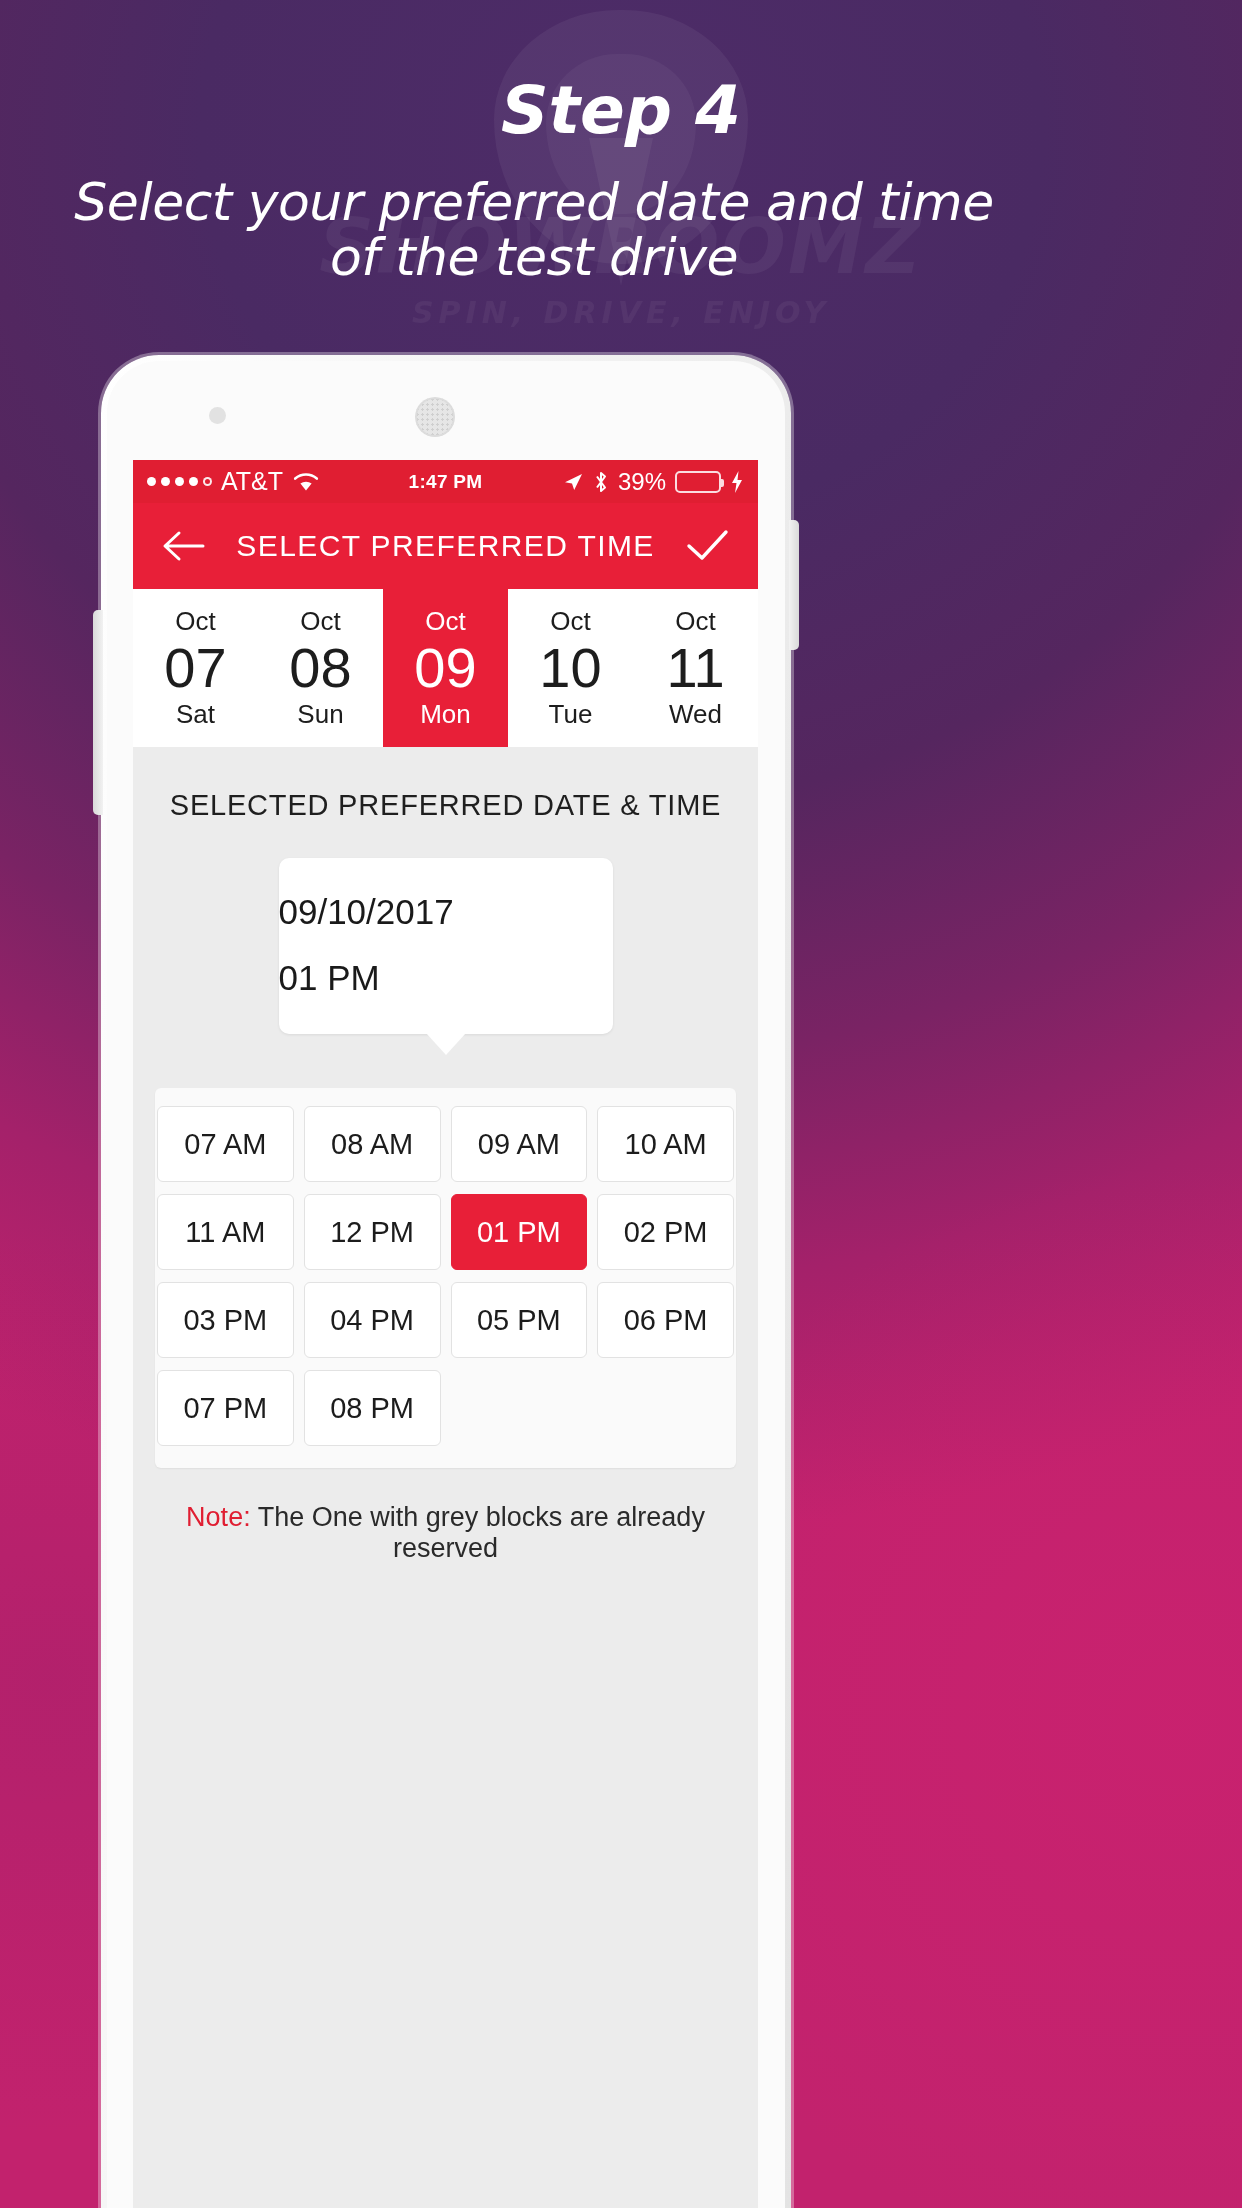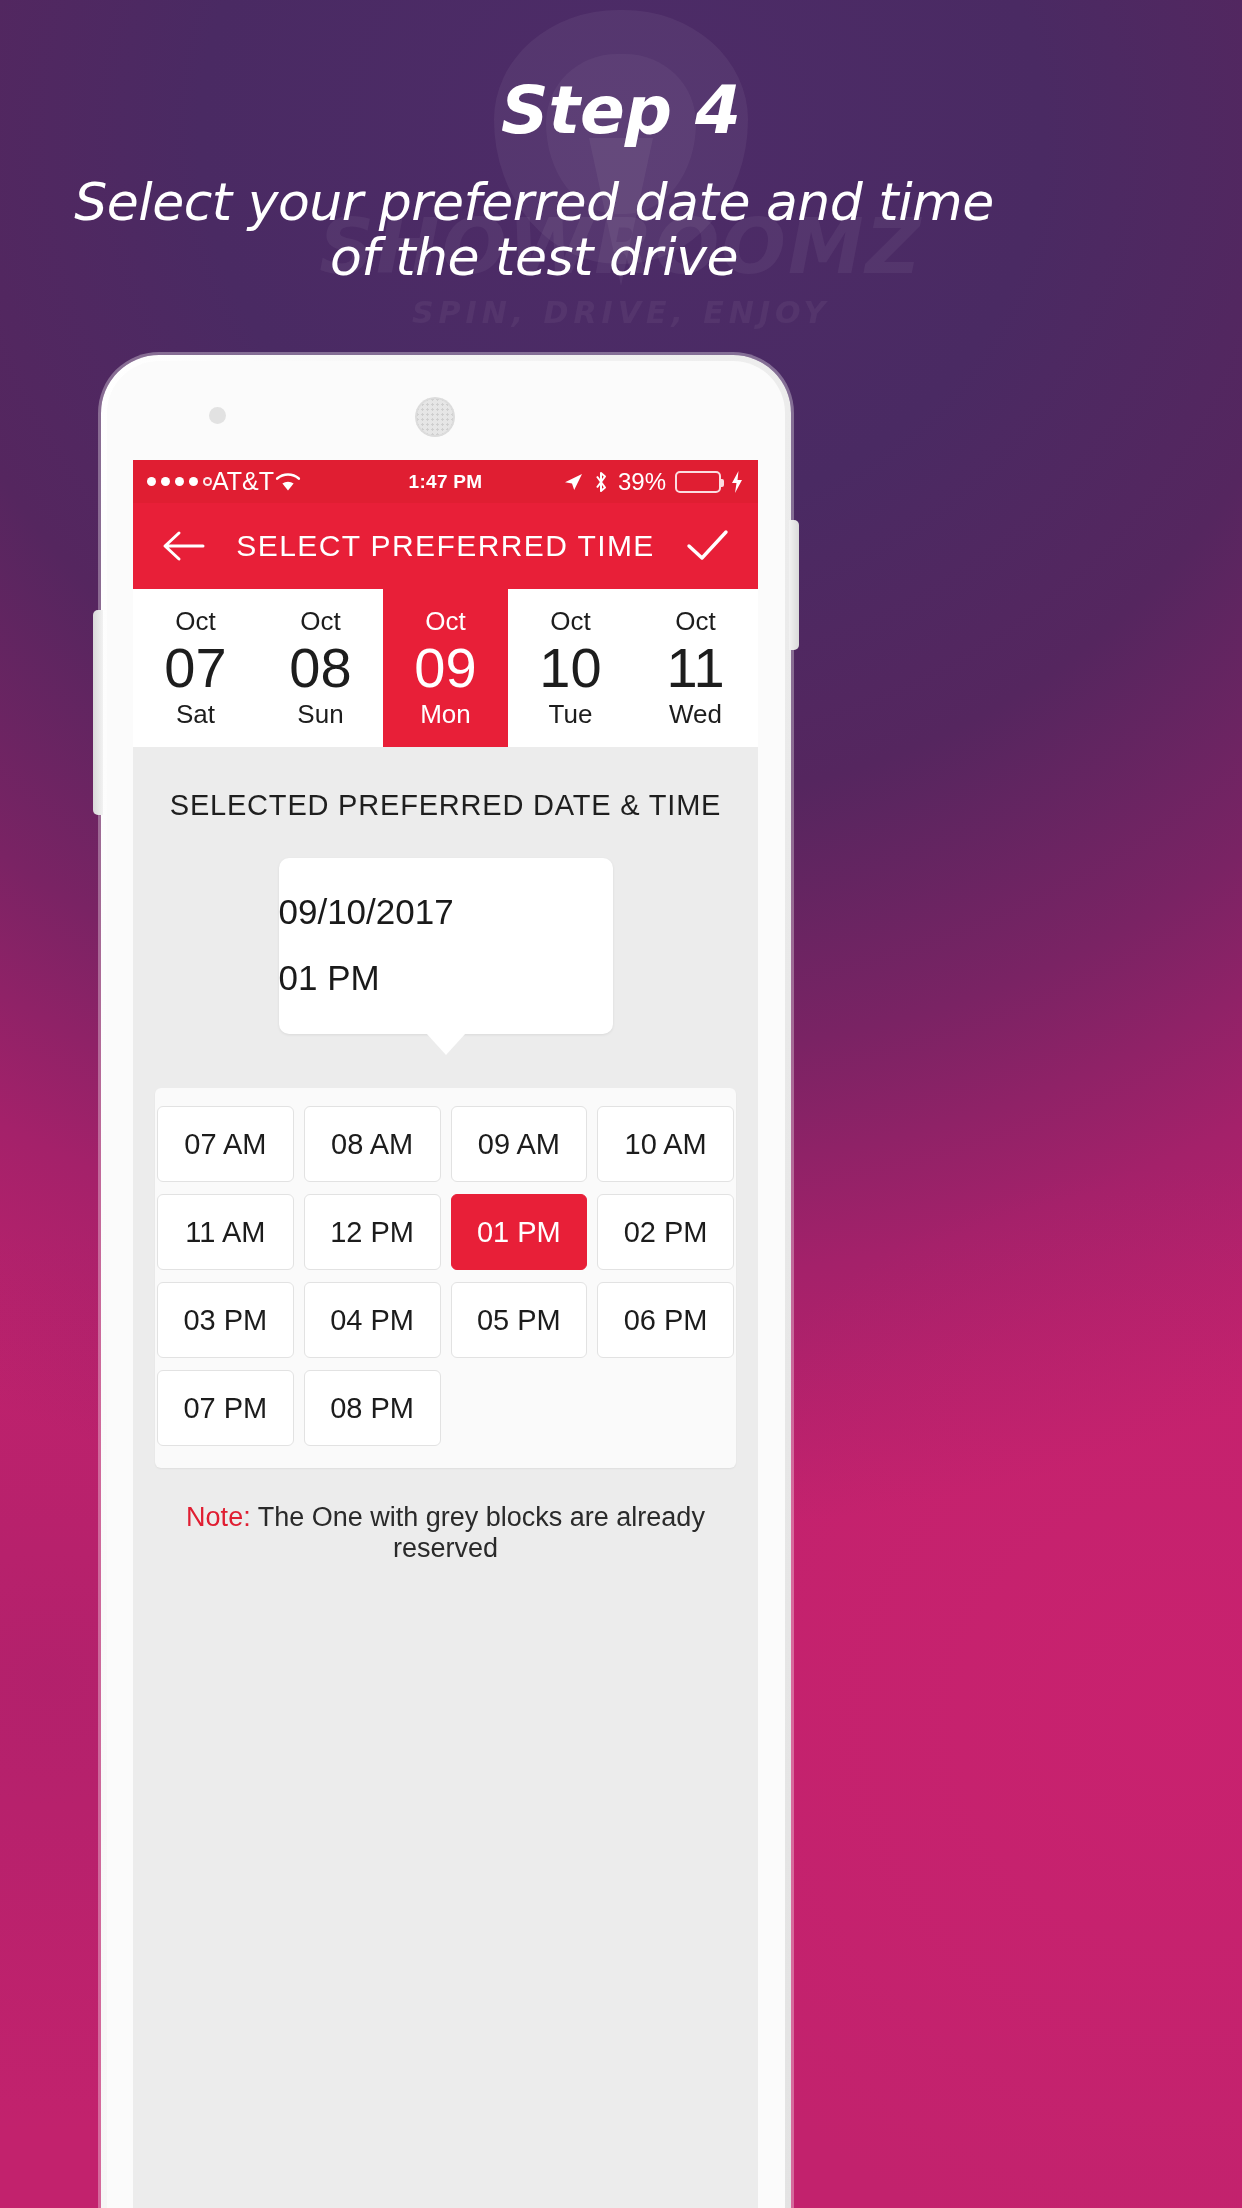--- a/index.html
+++ b/index.html
@@ -200,21 +200,21 @@
   .statusbar {
     height: 43px;
     background: #e01e32;
     display: flex;
     align-items: center;
     padding: 0 14px;
     color: #fff;
     font-size: 24px;
     font-family: "Liberation Sans", sans-serif;
   }
-  .sb-left { display: flex; align-items: center; flex: 1; }
+  .sb-left { display: flex; align-items: center; gap: 9px; flex: 1; }
   .dots { display: flex; gap: 5px; align-items: center; }
   .dot { width: 9px; height: 9px; border-radius: 50%; background: #fff; }
   .dot.hollow { background: transparent; box-shadow: inset 0 0 0 2px rgba(255,255,255,0.9); }
   .carrier { font-size: 25px; letter-spacing: 0px; }
   .sb-center { font-size: 19px; font-weight: bold; letter-spacing: 0.3px; }
   .sb-right { display: flex; align-items: center; gap: 9px; flex: 1; justify-content: flex-end; }
   .batt-pct { font-size: 24px; }
   .batt {
     position: relative;
     width: 46px; height: 22px;

